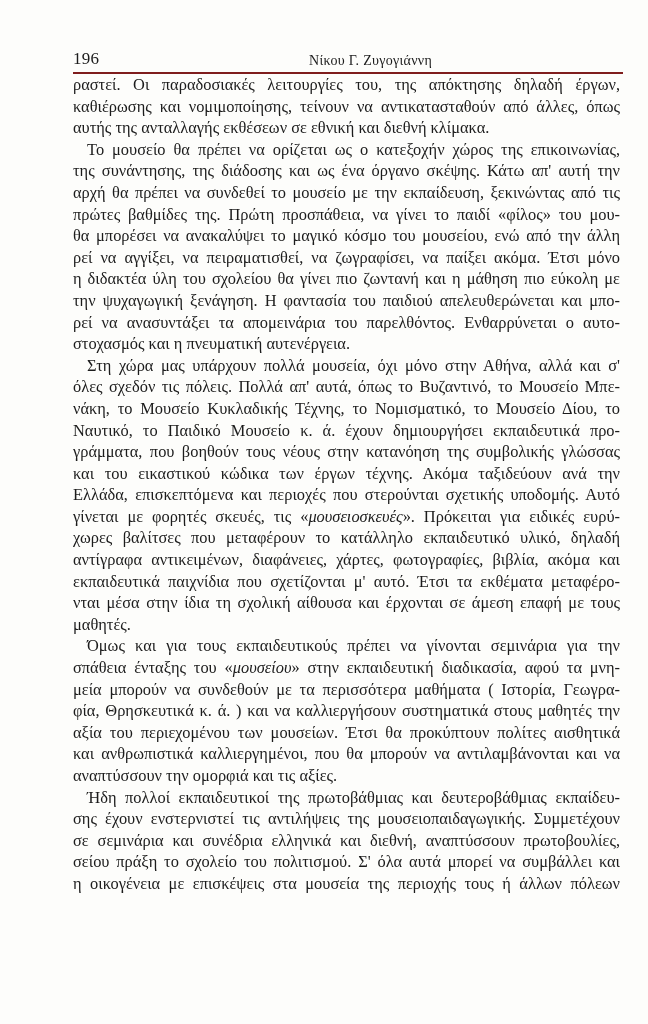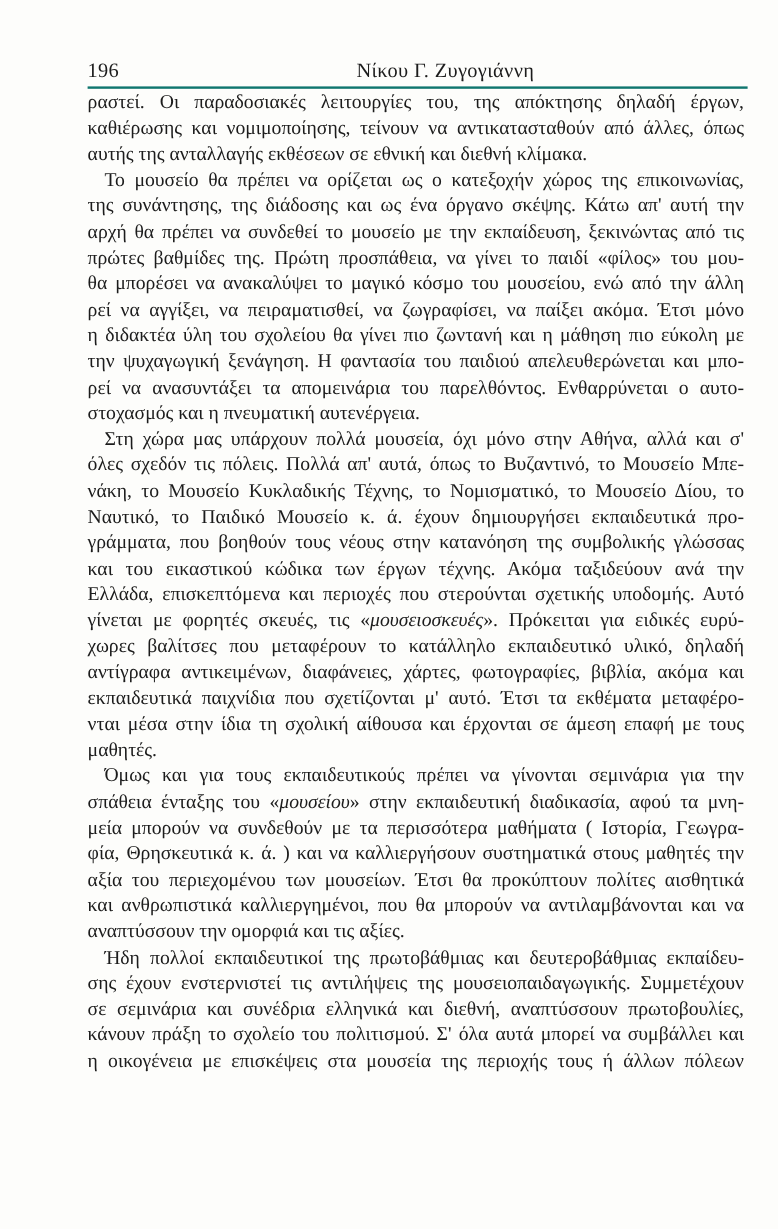--- a/index.html
+++ b/index.html
@@ -17,34 +17,34 @@
   }
   .page {
     position: absolute;
     left: 73px;
     top: 44px;
     width: 550px;
   }
   .running-head {
     position: relative;
     height: 28px;
-    border-bottom: 2px solid #0f766e;
+    border-bottom: 2px solid #7f1d1d;
   }
   .page-number {
     position: absolute;
     left: 0;
     bottom: 3px;
     font-size: 17px;
     letter-spacing: 0.2px;
   }
   .running-title {
     position: absolute;
-    left: 224px;
+    left: 236px;
     bottom: 3px;
-    font-size: 17px;
+    font-size: 14px;
     letter-spacing: 0.3px;
   }
   .body-text {
     width: 547px;
   }
   .line {
     display: block;
     height: 21.6px;
     line-height: 21.6px;
     font-size: 16.4px;
@@ -107,17 +107,17 @@
         <span class="line">μεία μπορούν να συνδεθούν με τα περισσότερα μαθήματα ( Ιστορία, Γεωγρα-</span>
         <span class="line">φία, Θρησκευτικά κ. ά. ) και να καλλιεργήσουν συστηματικά στους μαθητές την</span>
         <span class="line">αξία του περιεχομένου των μουσείων. Έτσι θα προκύπτουν πολίτες αισθητικά</span>
         <span class="line">και ανθρωπιστικά καλλιεργημένοι, που θα μπορούν να αντιλαμβάνονται και να</span>
         <span class="line last">αναπτύσσουν την ομορφιά και τις αξίες.</span>
       </div>
       <div>
         <span class="line indent">Ήδη πολλοί εκπαιδευτικοί της πρωτοβάθμιας και δευτεροβάθμιας εκπαίδευ-</span>
         <span class="line">σης έχουν ενστερνιστεί τις αντιλήψεις της μουσειοπαιδαγωγικής. Συμμετέχουν</span>
         <span class="line">σε σεμινάρια και συνέδρια ελληνικά και διεθνή, αναπτύσσουν πρωτοβουλίες,</span>
-        <span class="line">κάνουν πράξη το σχολείο του πολιτισμού. Σ' όλα αυτά μπορεί να συμβάλλει και</span>
+        <span class="line">σείου πράξη το σχολείο του πολιτισμού. Σ' όλα αυτά μπορεί να συμβάλλει και</span>
         <span class="line">η οικογένεια με επισκέψεις στα μουσεία της περιοχής τους ή άλλων πόλεων</span>
       </div>
     </div>
 </div>
 
 </body></html>

